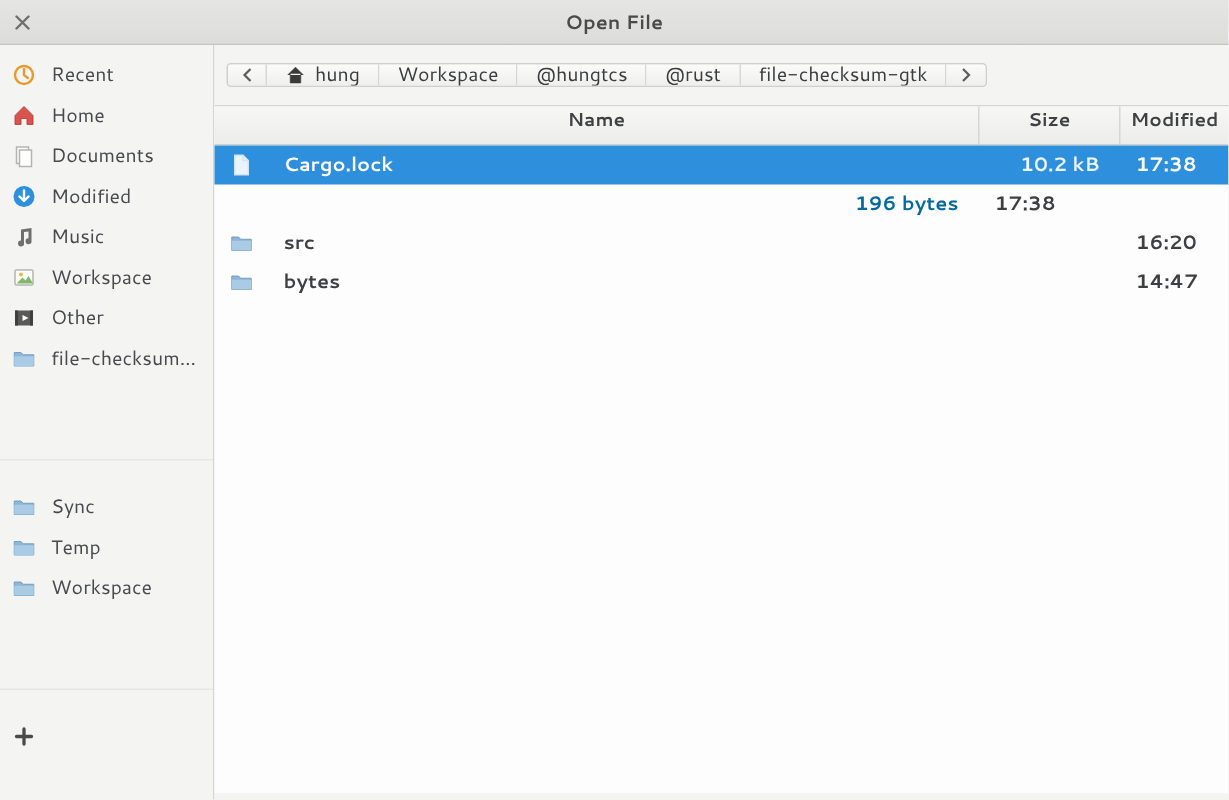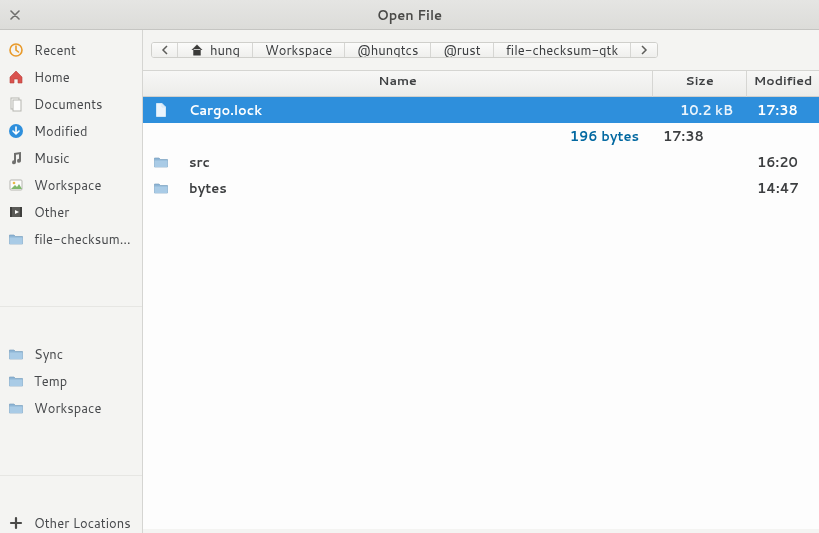--- a/index.html
+++ b/index.html
@@ -57,21 +57,21 @@
     padding-bottom: 8px;
   }
   .sidebar .group + .group::before {
     content: "";
     display: block;
     height: 1px;
     margin: 0 2px 8px 2px;
   }
   .sidebar .group.sep {
     border-top: 1px solid #e6e6e3;
-    padding-top: 24px;
+    padding-top: 8px;
     margin-top: 4px;
   }
   .sidebar .item {
     display: flex;
     align-items: center;
     height: 27px;
     padding: 0 8px;
     gap: 10px;
     color: #47494c;
   }
@@ -296,21 +296,20 @@
           <span class="lbl">Workspace</span>
         </div>
       </div>
     <div class="group sep" id="sidebar-other">
         <div class="item">
           <span class="ic">
             <svg width="16" height="16" viewBox="0 0 16 16">
               <path d="M8 3 V13 M3 8 H13" stroke="#4a4a48" stroke-width="2.2" stroke-linecap="round"></path>
             </svg>
           </span>
-          <span class="lbl">Other Locations</span>
         </div>
       </div>
   </div>
 
   <div class="main">
     <div class="toolbar">
       <div class="pathbar" id="pathbar">
         <div class="seg nav disabled">
           <svg width="8" height="10" viewBox="0 0 8 10">
               <path d="M6 1 L2 5 L6 9" fill="none" stroke="#5d5d5a" stroke-width="1.5"></path>

